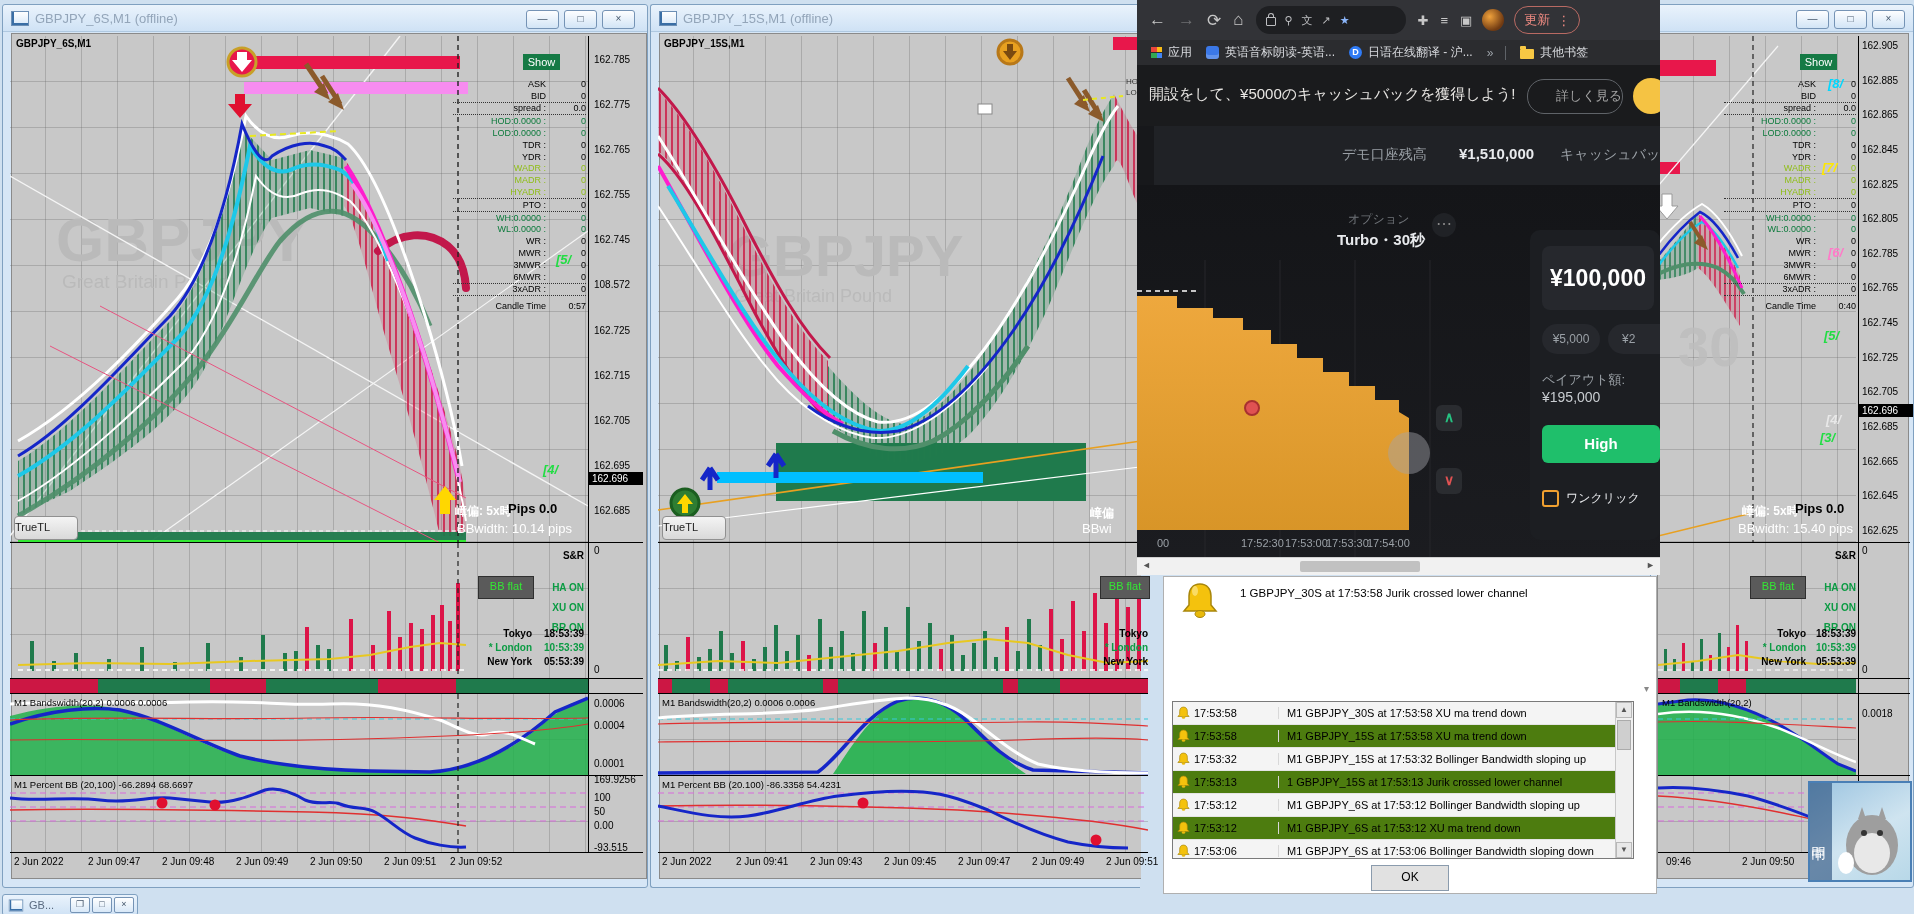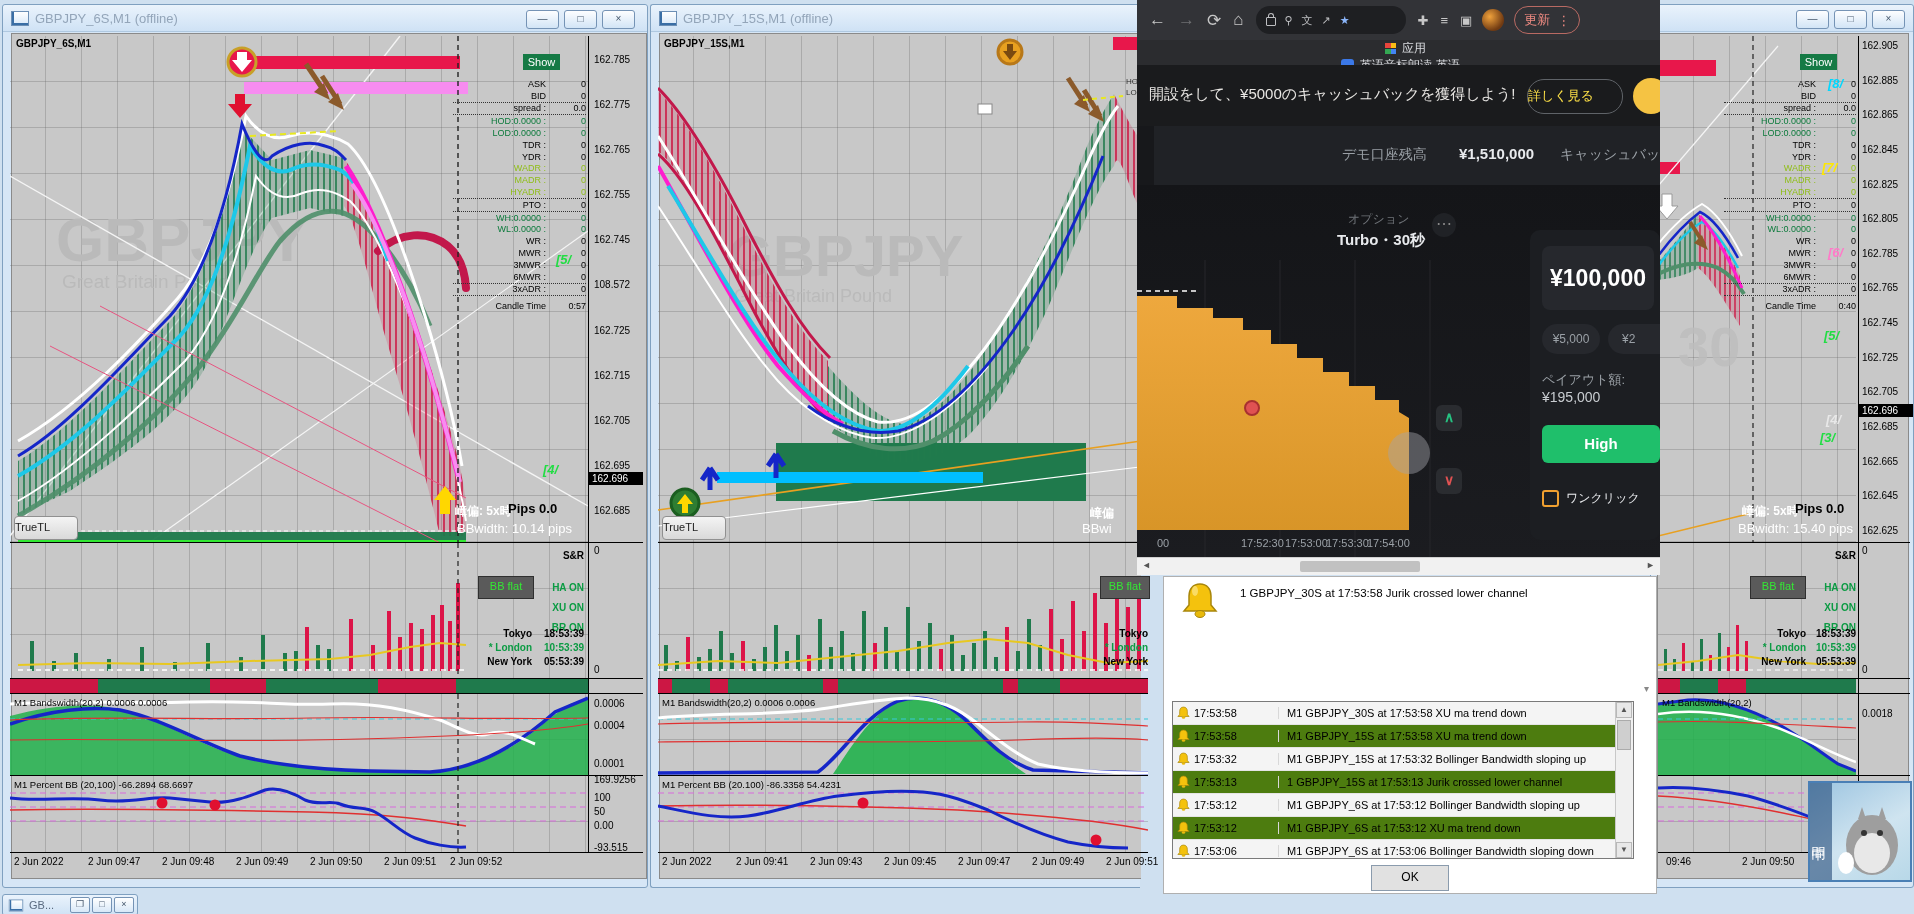--- a/index.html
+++ b/index.html
@@ -45,30 +45,30 @@
   .brw-toolbar{position:absolute;left:0;top:0;right:0;height:40px;background:#323337;display:flex;align-items:center;}
   .navico{color:#C7C7C7;font-size:17px;margin-left:12px;}
   .navico.dis{color:#6E6F72;}
   .omnibox{height:28px;background:#1E1F22;border-radius:14px;display:flex;align-items:center;margin-left:12px;padding:0 10px;gap:9px;}
   .oico{color:#BDBEC1;font-size:11px;}
   .lockico{width:8px;height:7px;border:1.5px solid #BDBEC1;border-radius:1px;position:relative;margin-top:3px;}
   .lockico::before{content:"";position:absolute;left:1px;top:-5px;width:4px;height:4px;border:1.5px solid #BDBEC1;border-bottom:none;border-radius:4px 4px 0 0;}
   .avatar{width:22px;height:22px;border-radius:50%;background:radial-gradient(circle at 35% 35%,#F0A23C,#703A12 70%);margin-left:10px;}
   .updbtn{height:26px;border:1px solid #B96A63;border-radius:14px;color:#F08B82;font-size:13px;display:flex;align-items:center;
     padding:0 9px;margin-left:10px;gap:7px;}
-  .brw-bkbar{position:absolute;left:0;top:40px;right:0;height:25px;background:#2B2C2F;display:flex;align-items:center;color:#DADCE0;font-size:12px;flex-direction:column;}
+  .brw-bkbar{position:absolute;left:0;top:40px;right:0;height:25px;background:#2B2C2F;display:flex;align-items:center;color:#DADCE0;font-size:12px;}
   .bk-item{display:flex;align-items:center;gap:6px;margin-left:14px;white-space:nowrap;}
   .gridico{width:11px;height:11px;background-image:linear-gradient(90deg,#E8453C 50%,#F9BC15 50%),linear-gradient(90deg,#34A853 50%,#4285F4 50%);
     background-size:100% 46%;background-position:0 0,0 100%;background-repeat:no-repeat;}
   .bkico-blue{width:13px;height:13px;background:#3B78E7;border-radius:3px;box-shadow:inset 0 -4px 0 #FFF3;}
   .bkico-d{width:13px;height:13px;background:#2F7BF6;border-radius:50%;color:#FFF;font-size:9px;font-weight:bold;text-align:center;line-height:13px;}
   .folder{width:14px;height:10px;background:#F7C844;border-radius:1px;position:relative;margin-top:3px;}
   .folder::before{content:"";position:absolute;top:-3px;left:0;width:6px;height:3px;background:#F7C844;border-radius:1px 1px 0 0;}
   .brw-banner{position:absolute;left:0;top:65px;right:0;height:61px;background:#1A1B1D;color:#E8E6E3;}
-  .cta{position:absolute;border:1px solid #5F6368;border-radius:17px;color:#fde047;font-size:13px;text-align:left;line-height:32px;}
+  .cta{position:absolute;border:1px solid #5F6368;border-radius:17px;color:#a3a3a3;font-size:13px;text-align:right;line-height:32px;}
   .brw-acct{position:absolute;left:0;top:126px;right:0;height:59px;background:#202226;color:#9AA0A6;font-size:14px;margin-left:17px;}
   .brw-body{position:absolute;left:0;top:185px;right:0;bottom:17px;background:linear-gradient(#141518,#1B1C20);}
   .chevbtn{position:absolute;width:26px;height:26px;border-radius:6px;background:#2A2C30;text-align:center;line-height:24px;font-size:14px;font-weight:bold;}
   .pill{background:#26282D;border-radius:15px;color:#9AA0A6;font-size:12px;text-align:center;line-height:30px;}
   .highbtn{background:#1FBF6B;border-radius:6px;color:#FFF;font-size:15px;font-weight:bold;text-align:center;line-height:38px;}
   .brw-scroll{position:absolute;left:0;bottom:0;right:0;height:17px;background:#F1F1F1;border-top:1px solid #D0D0D0;}
   .scr-arrow{position:absolute;top:2px;font-size:9px;color:#555;}
   .scr-thumb{position:absolute;top:3px;height:11px;background:#C1C1C1;border-radius:2px;}
   
   .dlg{position:absolute;left:1163px;top:576px;width:494px;height:318px;background:#FFF;border:1px solid #B0B0B0;z-index:60;box-sizing:border-box;}

